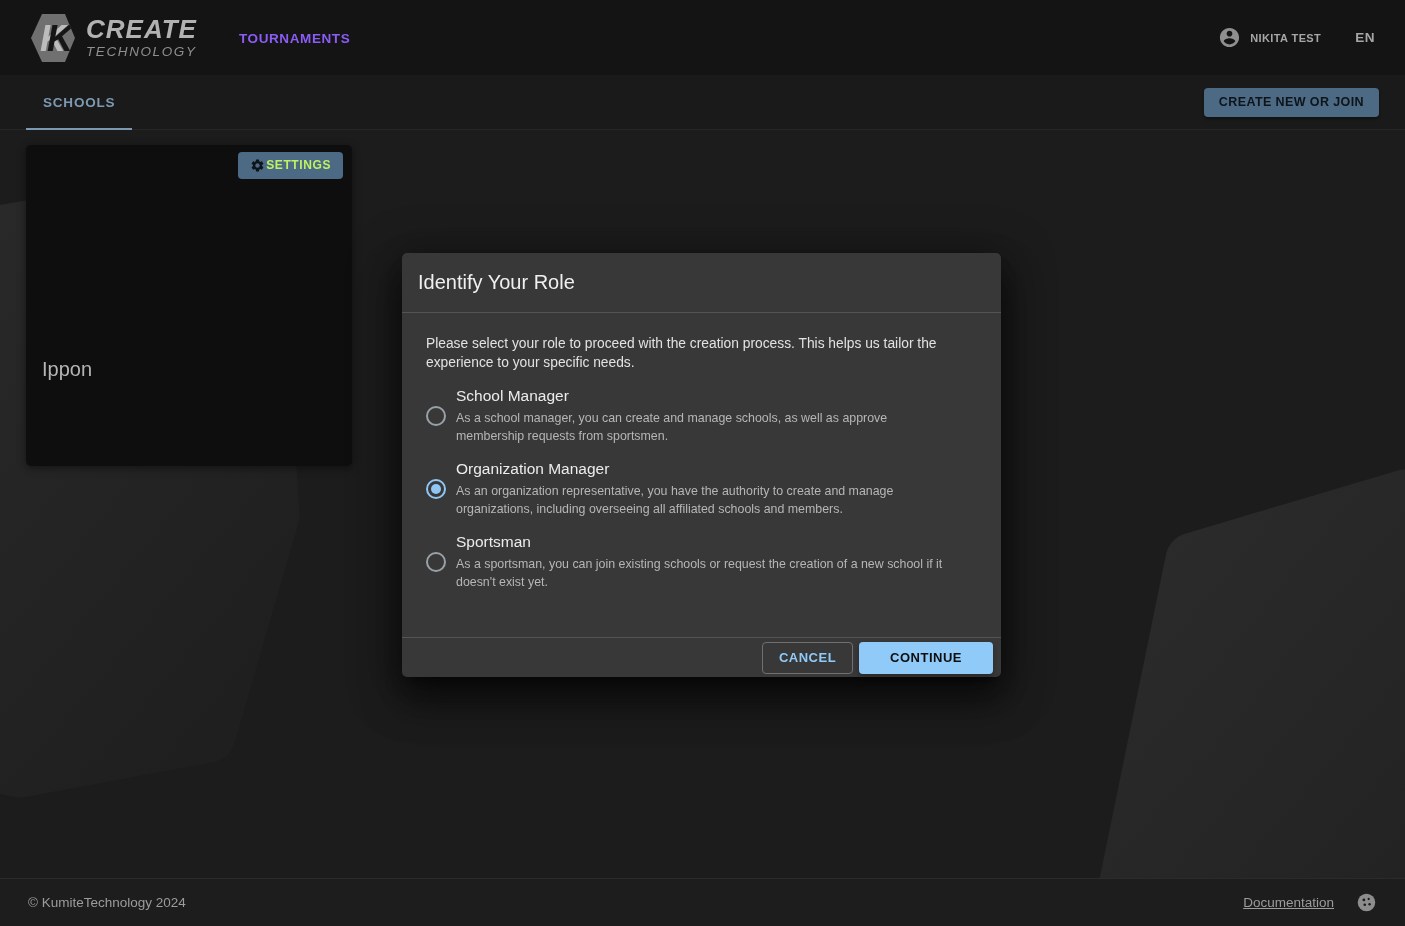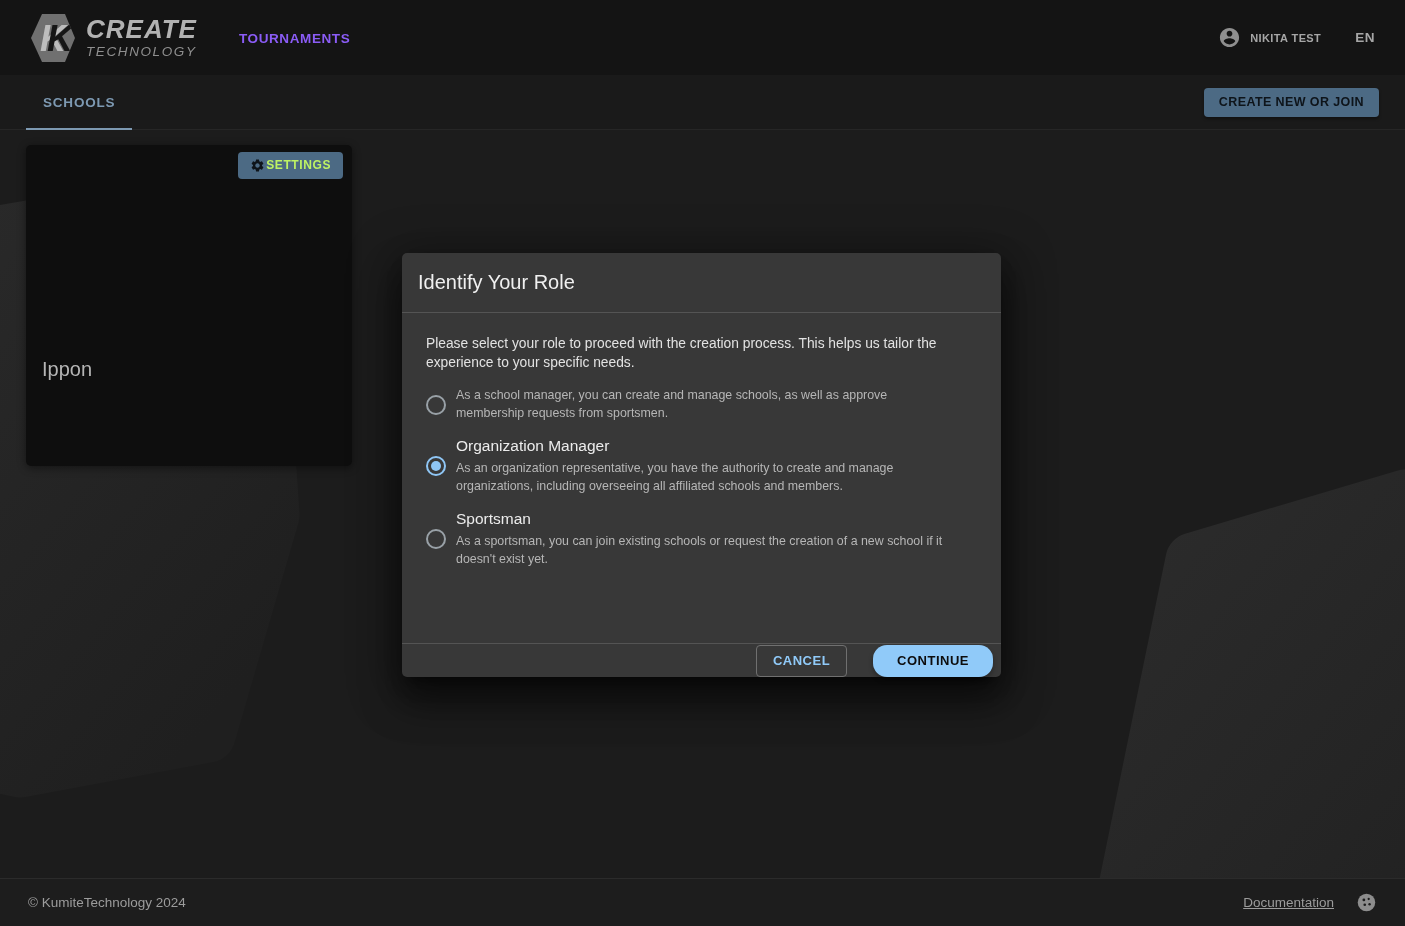--- a/index.html
+++ b/index.html
@@ -111,35 +111,35 @@
     flex:0 0 auto; position:relative; cursor:pointer; background:transparent;
   }
   .radio.checked { border-color:#8fc6f5; }
   .radio.checked::after {
     content:""; position:absolute; inset:3px; border-radius:50%; background:#8fc6f5;
   }
   .option-text { display:flex; flex-direction:column; }
   .option-label { font-size:15.5px; color:#ececec; margin-bottom:5px; cursor:pointer; }
   .option-desc { font-size:12.4px; color:#b6b6b6; line-height:17.5px; max-width:500px; }
   .dialog-actions {
-    position:absolute; left:0; right:0; bottom:0; height:34px;
+    position:absolute; left:0; right:0; bottom:0; height:40px;
     border-top:1px solid rgba(255,255,255,.14);
     display:flex; align-items:center; justify-content:flex-end;
-    gap:26px; padding:0 8px;
+    gap:6px; padding:0 8px;
   }
   .btn-cancel {
     background:transparent; border:1px solid #707070; color:#90caf9;
     font-family:"Liberation Sans", sans-serif;
     border-radius:4px; height:32px; padding:0 16px;
     font-size:13px; font-weight:bold; letter-spacing:.5px; cursor:pointer;
   }
   .btn-continue {
     background:#90caf9; border:none; color:#0d0d0d;
     font-family:"Liberation Sans", sans-serif;
-    border-radius:14px; height:32px; padding:0 24px;
+    border-radius:4px; height:32px; padding:0 31px;
     font-size:13px; font-weight:bold; letter-spacing:.5px; cursor:pointer;
     box-shadow:0 3px 5px rgba(0,0,0,.3);
   }
 
   
   .app-footer {
     position:absolute; left:0; bottom:0; width:1405px; height:48px;
     background:#1d1d1d; border-top:1px solid #2b2b2b;
     display:flex; align-items:center; justify-content:space-between;
     padding:0 28px; z-index:5;
@@ -224,20 +224,21 @@
 
 <div class="dialog">
   <div class="dialog-title">Identify Your Role</div>
   <div class="dialog-content">
     <p class="dialog-intro">Please select your role to proceed with the creation process. This helps us tailor the experience to your specific needs.</p>
     <div class="options">
 
       <div class="option">
         <span class="radio"></span>
         <div class="option-text">
+          <span class="option-label">School Manager</span>
           <span class="option-desc">As a school manager, you can create and manage schools, as well as approve membership requests from sportsmen.</span>
         </div>
       </div>
 
       <div class="option">
         <span class="radio checked"></span>
         <div class="option-text">
           <span class="option-label">Organization Manager</span>
           <span class="option-desc">As an organization representative, you have the authority to create and manage organizations, including overseeing all affiliated schools and members.</span>
         </div>

